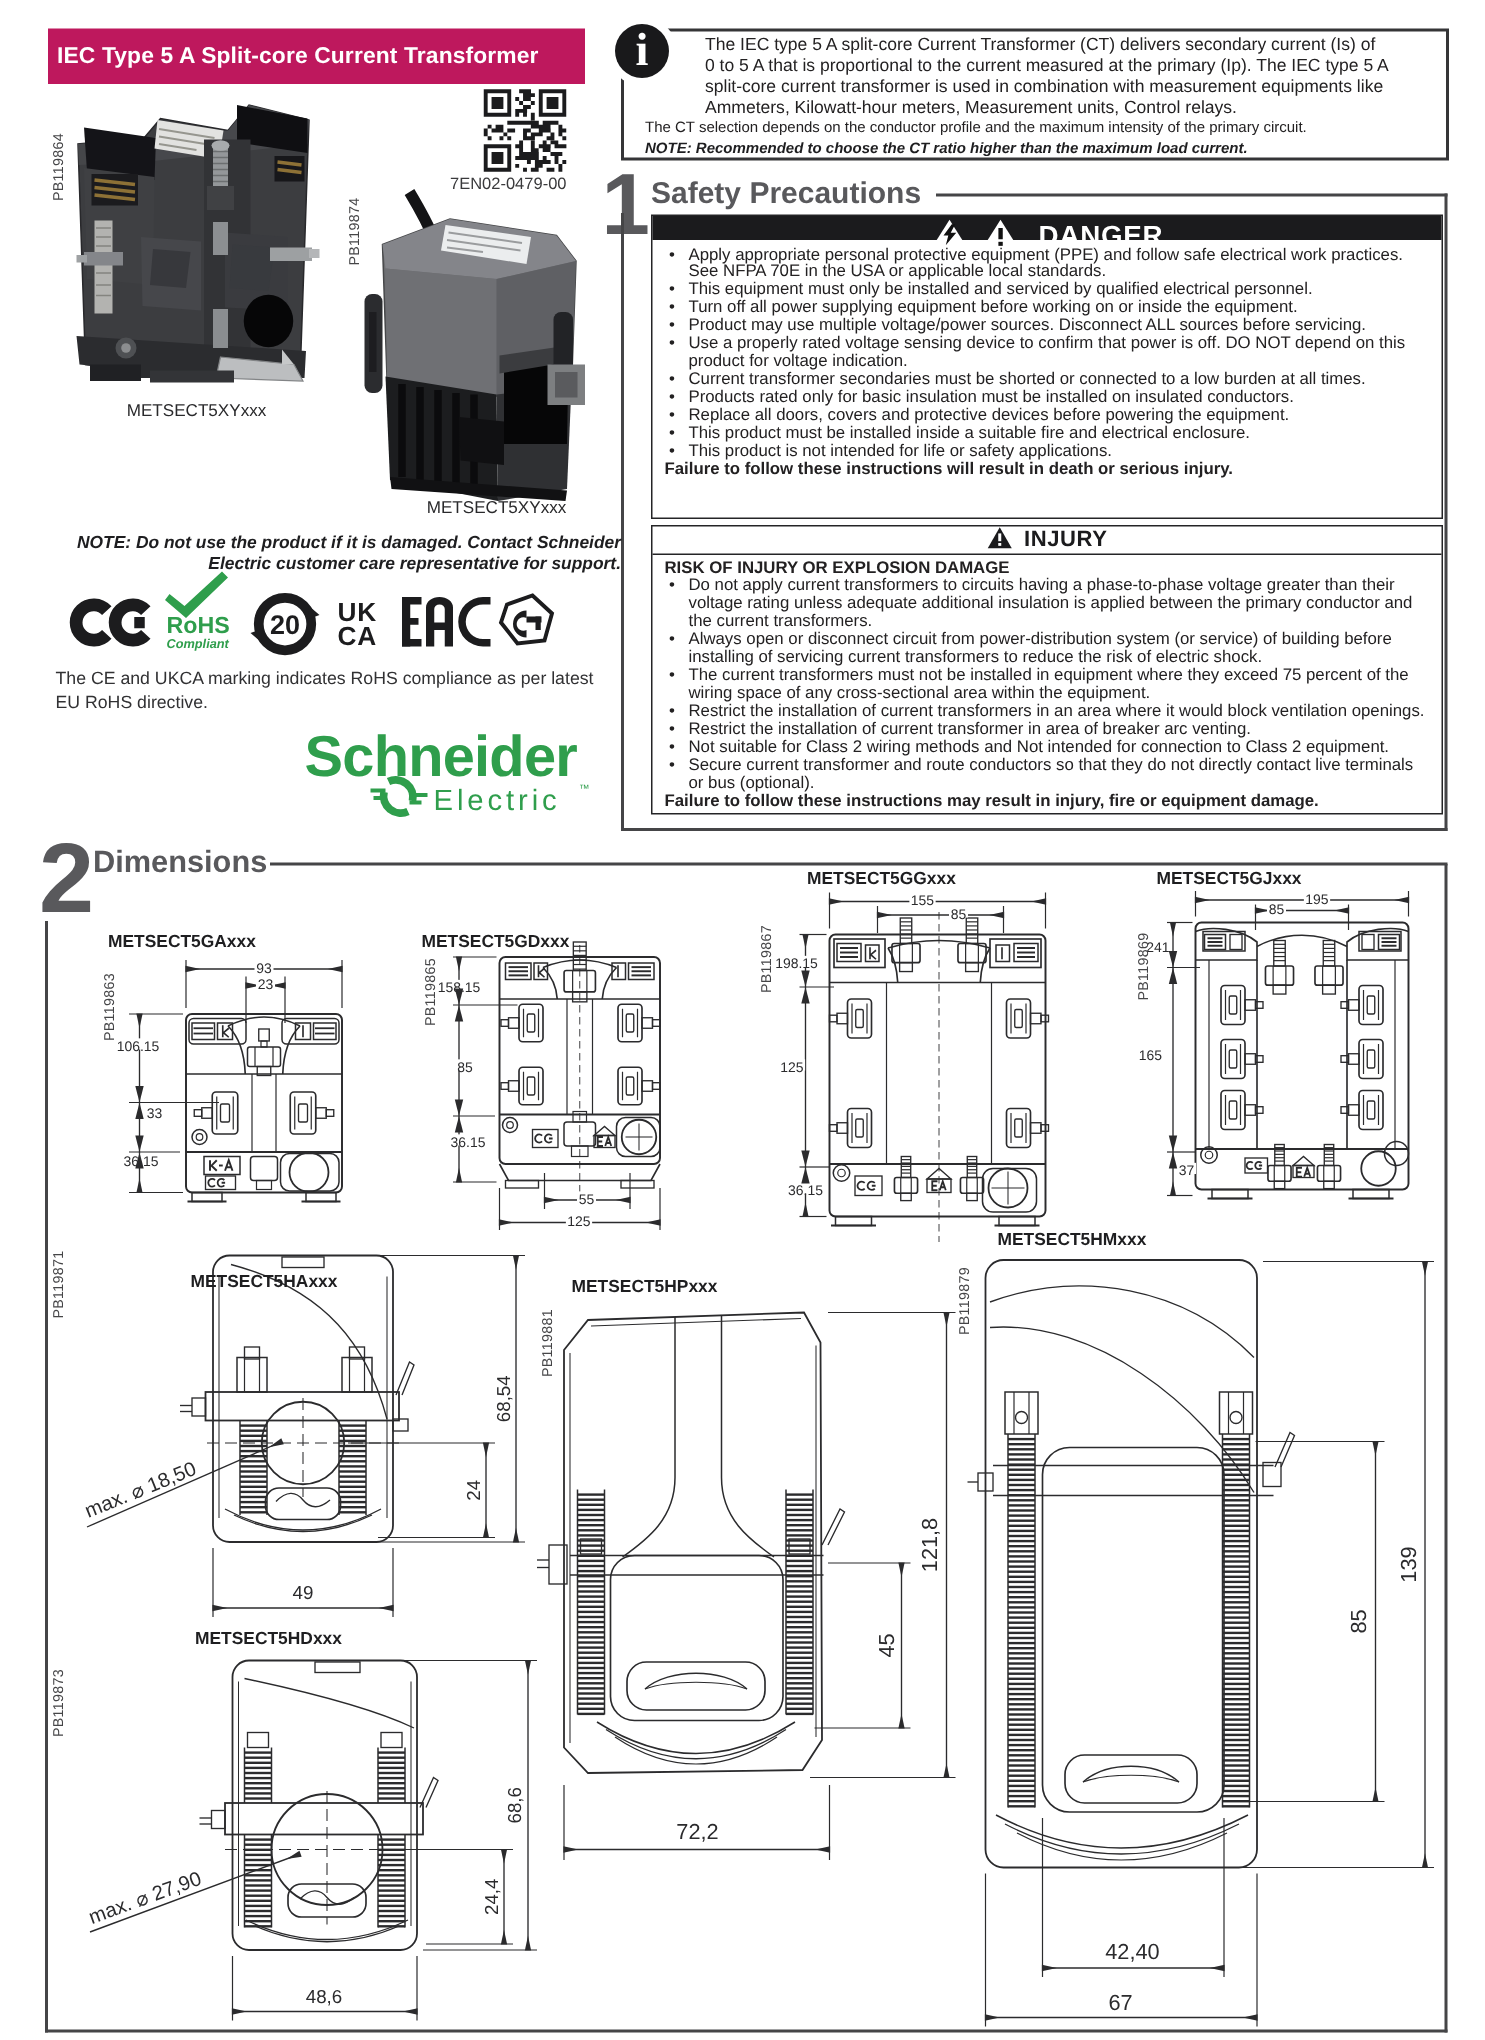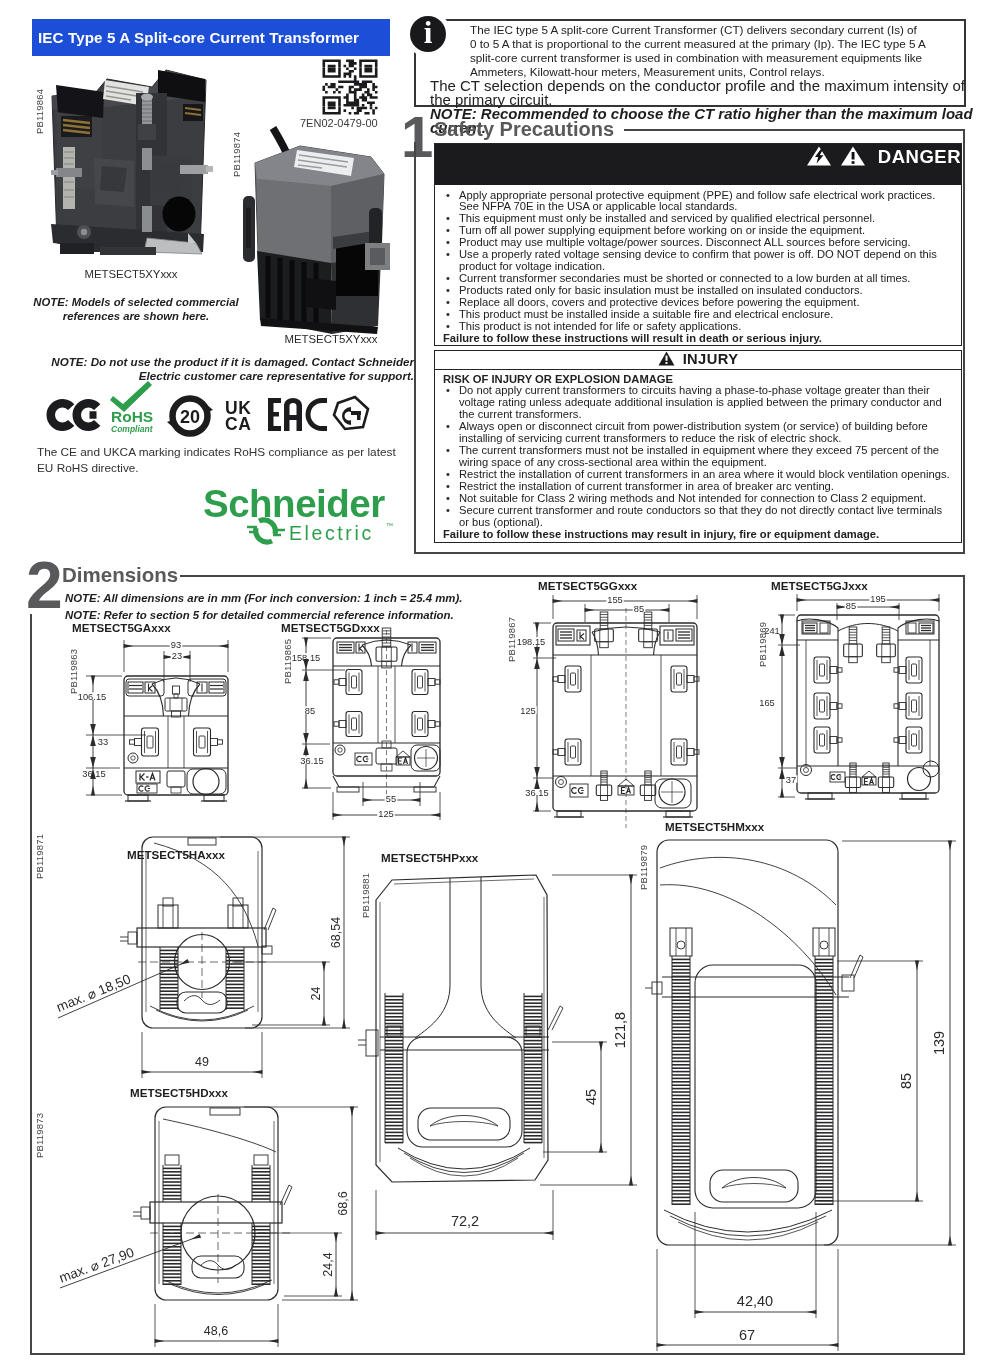--- a/index.html
+++ b/index.html
@@ -6,33 +6,33 @@
 .page{position:relative;width:990px;height:1360px;background:#fff;overflow:hidden;transform:translateZ(0)}
 .abs{position:absolute}
 .b{font-weight:bold}
 .cap{position:absolute;font-weight:bold;font-size:11.6px;color:#1e1e20;text-align:left;white-space:nowrap}
 .vlab{position:absolute;transform-origin:0 0;transform:rotate(-90deg);font-size:9.5px;color:#454547;white-space:nowrap;letter-spacing:0.2px}
 .note{font-weight:bold;font-style:italic;color:#1e1e20}
 .bl{position:relative;margin-left:16px}
 .bu{position:absolute;left:-13px}
 </style></head><body>
 <div class="page">
-<div class="abs" style="left:32px;top:19px;width:358px;height:37px;background:#1d4ed8;color:#fff;font-weight:bold;font-size:15.2px;line-height:37px;padding-left:6px;letter-spacing:0.1px">IEC Type 5 A Split-core Current Transformer</div>
+<div class="abs" style="left:32px;top:19px;width:358px;height:37px;background:#be185d;color:#fff;font-weight:bold;font-size:15.2px;line-height:37px;padding-left:6px;letter-spacing:0.1px">IEC Type 5 A Split-core Current Transformer</div>
 <div class="abs" style="left:414px;top:19px;width:552px;height:88px;border:2px solid #353537"></div>
 <div class="abs" style="left:410px;top:16px;width:36px;height:36px;border-radius:50%;background:#19191b;box-shadow:0 0 0 5px #fff;text-align:center"><span style="color:#fff;font-family:'Liberation Serif',serif;font-weight:bold;font-size:31px;line-height:34px">i</span></div>
 <div class="abs" style="left:470px;top:23px;font-size:11.7px;line-height:14px">The IEC type 5 A split-core Current Transformer (CT) delivers secondary current (Is) of<br>0 to 5 A that is proportional to the current measured at the primary (Ip). The IEC type 5 A<br>split-core current transformer is used in combination with measurement equipments like<br>Ammeters, Kilowatt-hour meters, Measurement units, Control relays.</div>
-<div class="abs" style="left:430px;top:79px;font-size:15px;line-height:14px">The CT selection depends on the conductor profile and the maximum intensity of the primary circuit.<br><span class="note">NOTE: Recommended to choose the CT ratio higher than the maximum load current.</span></div>
+<div class="abs" style="left:430px;top:79px;font-size:10px;line-height:14px">The CT selection depends on the conductor profile and the maximum intensity of the primary circuit.<br><span class="note">NOTE: Recommended to choose the CT ratio higher than the maximum load current.</span></div>
 <div class="abs b" style="left:401px;top:108px;font-size:58px;line-height:58px;color:#59595c">1</div>
 <div class="abs b" style="left:434px;top:118px;font-size:20px;color:#59595c">Safety Precautions</div>
 <div class="abs" style="left:624px;top:129px;width:341px;height:2px;background:#454547"></div>
 <div class="abs" style="left:414px;top:142px;width:2px;height:412px;background:#454547"></div>
 <div class="abs" style="left:414px;top:552px;width:551px;height:2px;background:#454547"></div>
 <div class="abs" style="left:963px;top:129px;width:2px;height:425px;background:#454547"></div>
 <div class="abs" style="left:434px;top:143px;width:528px;height:203px;border:1.5px solid #242426">
-      <div style="height:41px;background:#1b1b1d;color:#fff;text-align:right;font-weight:bold;font-size:18.5px;line-height:26px"><svg width="62" height="22" viewBox="0 0 62 22" style="display:inline-block;vertical-align:-4px">
+      <div style="height:16px;background:#1b1b1d;color:#fff;text-align:center;font-weight:bold;font-size:18.5px;line-height:26px"><svg width="62" height="22" viewBox="0 0 62 22" style="display:inline-block;vertical-align:-4px">
           <path d="M13,1.5 L25,20.5 L1,20.5 Z" fill="#fff"></path>
           <path d="M14.5,4.5 L9,12 L12.2,12 L10.5,18.5 L17.5,10.2 L13.8,10.2 L16.8,4.5 Z" fill="#111"></path>
           <path d="M47,1.5 L59,20.5 L35,20.5 Z" fill="#fff"></path>
           <rect x="45.6" y="7" width="2.9" height="7.5" fill="#111"></rect>
           <rect x="45.6" y="16.2" width="2.9" height="2.7" fill="#111"></rect>
         </svg><span style="margin-left:10px;letter-spacing:0.5px">DANGER</span></div>
       <div style="padding:4.5px 8px 0 8px;font-size:11.2px;line-height:11.95px">
         <div class="bl"><span class="bu">•</span>Apply appropriate personal protective equipment (PPE) and follow safe electrical work practices.<br>See NFPA 70E in the USA or applicable local standards.</div>
         <div class="bl"><span class="bu">•</span>This equipment must only be installed and serviced by qualified electrical personnel.</div>
         <div class="bl"><span class="bu">•</span>Turn off all power supplying equipment before working on or inside the equipment.</div>
@@ -126,21 +126,20 @@
 <path d="M260,318 L378,327 L377,334 L261,326 Z" fill="#111113"></path>
 </svg>
 <svg class="abs" style="left:320px;top:57px" width="62" height="60" viewBox="320 57 62 60">
       <path fill="#1b1b1d" d="M322.5,59.5h18.3v2.6h-18.3zM346.1,59.5h7.9v2.6h-7.9zM359.2,59.5h18.3v2.6h-18.3zM322.5,62.1h2.6v2.6h-2.6zM338.2,62.1h2.6v2.6h-2.6zM348.7,62.1h7.9v2.6h-7.9zM359.2,62.1h2.6v2.6h-2.6zM374.9,62.1h2.6v2.6h-2.6zM322.5,64.7h2.6v2.6h-2.6zM327.7,64.7h7.9v2.6h-7.9zM338.2,64.7h2.6v2.6h-2.6zM343.5,64.7h2.6v2.6h-2.6zM348.7,64.7h5.2v2.6h-5.2zM359.2,64.7h2.6v2.6h-2.6zM364.4,64.7h7.9v2.6h-7.9zM374.9,64.7h2.6v2.6h-2.6zM322.5,67.4h2.6v2.6h-2.6zM327.7,67.4h7.9v2.6h-7.9zM338.2,67.4h2.6v2.6h-2.6zM346.1,67.4h2.6v2.6h-2.6zM353.9,67.4h2.6v2.6h-2.6zM359.2,67.4h2.6v2.6h-2.6zM364.4,67.4h7.9v2.6h-7.9zM374.9,67.4h2.6v2.6h-2.6zM322.5,70.0h2.6v2.6h-2.6zM327.7,70.0h7.9v2.6h-7.9zM338.2,70.0h2.6v2.6h-2.6zM348.7,70.0h5.2v2.6h-5.2zM359.2,70.0h2.6v2.6h-2.6zM364.4,70.0h7.9v2.6h-7.9zM374.9,70.0h2.6v2.6h-2.6zM322.5,72.6h2.6v2.6h-2.6zM338.2,72.6h2.6v2.6h-2.6zM343.5,72.6h7.9v2.6h-7.9zM359.2,72.6h2.6v2.6h-2.6zM374.9,72.6h2.6v2.6h-2.6zM322.5,75.2h18.3v2.6h-18.3zM343.5,75.2h2.6v2.6h-2.6zM348.7,75.2h2.6v2.6h-2.6zM353.9,75.2h2.6v2.6h-2.6zM359.2,75.2h18.3v2.6h-18.3zM353.9,77.8h2.6v2.6h-2.6zM338.2,80.5h21.0v2.6h-21.0zM361.8,80.5h10.5v2.6h-10.5zM325.1,83.1h2.6v2.6h-2.6zM330.4,83.1h5.2v2.6h-5.2zM353.9,83.1h13.1v2.6h-13.1zM372.3,83.1h2.6v2.6h-2.6zM322.5,85.7h2.6v2.6h-2.6zM327.7,85.7h7.9v2.6h-7.9zM338.2,85.7h5.2v2.6h-5.2zM348.7,85.7h5.2v2.6h-5.2zM359.2,85.7h7.9v2.6h-7.9zM372.3,85.7h5.2v2.6h-5.2zM322.5,88.3h2.6v2.6h-2.6zM335.6,88.3h2.6v2.6h-2.6zM348.7,88.3h2.6v2.6h-2.6zM353.9,88.3h7.9v2.6h-7.9zM367.0,88.3h2.6v2.6h-2.6zM372.3,88.3h2.6v2.6h-2.6zM325.1,90.9h2.6v2.6h-2.6zM333.0,90.9h2.6v2.6h-2.6zM338.2,90.9h2.6v2.6h-2.6zM348.7,90.9h7.9v2.6h-7.9zM364.4,90.9h5.2v2.6h-5.2zM374.9,90.9h2.6v2.6h-2.6zM346.1,93.6h2.6v2.6h-2.6zM353.9,93.6h2.6v2.6h-2.6zM361.8,93.6h2.6v2.6h-2.6zM367.0,93.6h5.2v2.6h-5.2zM322.5,96.2h18.3v2.6h-18.3zM343.5,96.2h5.2v2.6h-5.2zM353.9,96.2h2.6v2.6h-2.6zM359.2,96.2h7.9v2.6h-7.9zM369.7,96.2h7.9v2.6h-7.9zM322.5,98.8h2.6v2.6h-2.6zM338.2,98.8h2.6v2.6h-2.6zM346.1,98.8h2.6v2.6h-2.6zM353.9,98.8h5.2v2.6h-5.2zM361.8,98.8h5.2v2.6h-5.2zM322.5,101.4h2.6v2.6h-2.6zM327.7,101.4h7.9v2.6h-7.9zM338.2,101.4h2.6v2.6h-2.6zM346.1,101.4h13.1v2.6h-13.1zM367.0,101.4h7.9v2.6h-7.9zM322.5,104.0h2.6v2.6h-2.6zM327.7,104.0h7.9v2.6h-7.9zM338.2,104.0h2.6v2.6h-2.6zM343.5,104.0h15.7v2.6h-15.7zM361.8,104.0h2.6v2.6h-2.6zM369.7,104.0h2.6v2.6h-2.6zM322.5,106.7h2.6v2.6h-2.6zM327.7,106.7h7.9v2.6h-7.9zM338.2,106.7h2.6v2.6h-2.6zM351.3,106.7h2.6v2.6h-2.6zM356.6,106.7h10.5v2.6h-10.5zM369.7,106.7h2.6v2.6h-2.6zM374.9,106.7h2.6v2.6h-2.6zM322.5,109.3h2.6v2.6h-2.6zM338.2,109.3h2.6v2.6h-2.6zM343.5,109.3h2.6v2.6h-2.6zM356.6,109.3h5.2v2.6h-5.2zM372.3,109.3h2.6v2.6h-2.6zM322.5,111.9h18.3v2.6h-18.3zM348.7,111.9h2.6v2.6h-2.6zM353.9,111.9h5.2v2.6h-5.2zM364.4,111.9h5.2v2.6h-5.2zM372.3,111.9h2.6v2.6h-2.6z"></path>
     </svg>
 <div class="abs" style="left:300px;top:117px;width:100px;text-align:left;font-size:11px;color:#3a3a3c">7EN02-0479-00</div>
 <div class="abs" style="left:61px;top:268px;width:140px;text-align:center;font-size:11.4px;color:#2a2a2c">METSECT5XYxxx</div>
 <div class="abs" style="left:261px;top:333px;width:140px;text-align:center;font-size:11.4px;color:#2a2a2c">METSECT5XYxxx</div>
 <div class="vlab" style="left:34px;top:134px">PB119864</div>
 <div class="vlab" style="left:231px;top:177px">PB119874</div>
-<div class="abs note" style="left:29px;top:295px;width:214px;text-align:center;font-size:11.3px;line-height:14.2px">NOTE: Models of selected commercial<br>references are shown here.</div>
 <div class="abs note" style="left:30px;top:355px;width:384px;text-align:right;font-size:11.6px;line-height:14.2px">NOTE: Do not use the product if it is damaged. Contact Schneider<br>Electric customer care representative for support.</div>
 <svg class="abs" style="left:30px;top:378px" width="345" height="64" viewBox="30 378 345 64">
 <g stroke="#1c1c1e" fill="none">
 <path d="M71.2,407.1 A11.75,11.75 0 1 0 71.2,422.9" stroke-width="8.5"></path>
 <path d="M97.2,407.1 A11.75,11.75 0 1 0 97.2,422.9" stroke-width="8.5"></path>
 <path d="M89.5,415 h7" stroke-width="7.5"></path>
 </g>
 <g fill="#2f9e4c">
 <path d="M113,396 L123,404 L148,381 L152,385 L124,412 L110,400 Z"></path>
 <text x="111" y="422" font-weight="bold" font-size="15.5">RoHS</text>
@@ -182,21 +181,20 @@
 <path d="M259,521 a 11.5,11.5 0 0 1 16,13 M272,541 a 11.5,11.5 0 0 1 -16,-13" stroke-width="5.2"></path>
 <path d="M247,527 h10 M249,532 h8 M275,530 h10 M273,535 h8" stroke-width="2.6"></path>
 </g>
 </svg>
 <div class="abs b" style="left:26px;top:552px;font-size:66px;line-height:66px;color:#59595c">2</div>
 <div class="abs b" style="left:62px;top:563px;font-size:20.5px;color:#59595c">Dimensions</div>
 <div class="abs" style="left:180px;top:575px;width:785px;height:2px;background:#454547"></div>
 <div class="abs" style="left:30px;top:614px;width:2px;height:741px;background:#454547"></div>
 <div class="abs" style="left:30px;top:1353px;width:935px;height:2px;background:#454547"></div>
 <div class="abs" style="left:963px;top:576px;width:2px;height:779px;background:#454547"></div>
-<div class="abs note" style="left:65px;top:590px;font-size:11.4px;line-height:17px">NOTE: All dimensions are in mm (For inch conversion: 1 inch = 25.4 mm).<br>NOTE: Refer to section 5 for detailed commercial reference information.</div>
 <svg class="abs" style="left:30px;top:556px" width="936" height="800" viewBox="30 556 936 800">
       <defs>
         <marker id="ar" markerWidth="11" markerHeight="6" refX="9.8" refY="3" orient="auto-start-reverse" markerUnits="userSpaceOnUse">
           <path d="M0.3,3 L10.2,0.9 L10.2,5.1 Z" fill="#2b2b2d"></path>
         </marker>
       </defs>
       <rect x="124" y="676" width="104" height="119" rx="4" fill="none" stroke="#2b2b2d" stroke-width="1.3"></rect>
       <rect x="126" y="679" width="38" height="17" rx="3" fill="none" stroke="#2b2b2d" stroke-width="1.0"></rect>
       <rect x="128" y="682" width="15" height="11" rx="0" fill="none" stroke="#2b2b2d" stroke-width="1.0"></rect>
       <line x1="129" y1="685.5" x2="142" y2="685.5" stroke="#2b2b2d" stroke-width="1.2"></line>

